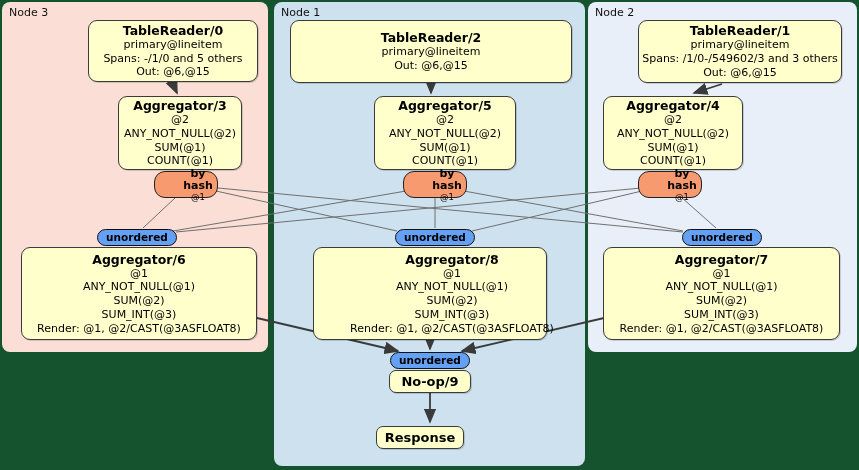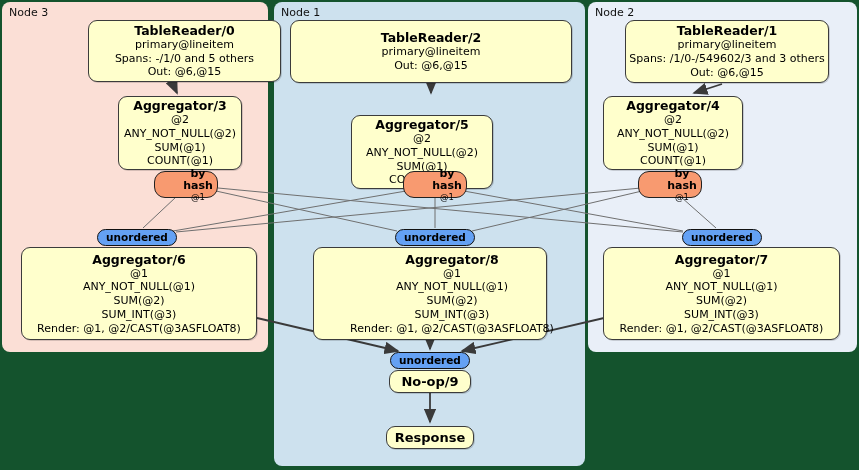--- a/index.html
+++ b/index.html
@@ -31,21 +31,21 @@
     padding-left:24px;
   }
   .hash .hl{font-weight:bold; font-size:11px; line-height:12px; color:#000;}
   .hash .hs{font-size:8.5px; line-height:10px; color:#000;}
   .pill{
     position:absolute; z-index:3; background:var(--unordered-bg);
     border:1.2px solid #111; border-radius:10px;
     font-weight:bold; font-size:10.5px; line-height:15px; color:#000;
     text-align:center;
   }
-  .endbox{justify-content:center;}
+  .endbox{justify-content:center;border-radius:7px;}
   .endbox .title{font-size:13px;}
 </style>
 </head>
 <body>
 
 <div id="stage">
 
   <div class="region" style="left:2px; top:2px; width:266px; height:350px; background:var(--node3-bg);">
     <span class="region-label">Node 3</span>
   </div>
@@ -77,46 +77,46 @@
       <line x1="173" y1="84" x2="177" y2="93"></line>
       <line x1="431" y1="84" x2="431" y2="93"></line>
       <line x1="722" y1="84" x2="694" y2="93"></line>
       <line x1="257" y1="318" x2="398" y2="351"></line>
       <line x1="430" y1="341" x2="430" y2="349"></line>
       <line x1="604" y1="318" x2="462" y2="351"></line>
       <line x1="430" y1="393" x2="430" y2="422"></line>
     </g>
   </svg>
 
-  <div class="pbox" style="left:88px; top:20px; width:193px; height:62px;">
+  <div class="pbox" style="left:88px; top:20px; width:170px; height:62px;">
     <div class="title">TableReader/0</div>
     <div class="line">primary@lineitem</div>
     <div class="line">Spans: -/1/0 and 5 others</div>
     <div class="line">Out: @6,@15</div>
   </div>
   <div class="pbox" style="left:290px; top:20px; width:282px; height:63px;">
     <div class="title">TableReader/2</div>
     <div class="line">primary@lineitem</div>
     <div class="line">Out: @6,@15</div>
   </div>
-  <div class="pbox" style="left:625px; top:20px; width:204px; height:63px;justify-content:center;">
+  <div class="pbox" style="left:638px; top:20px; width:204px; height:63px;justify-content:center;">
     <div class="title">TableReader/1</div>
     <div class="line">primary@lineitem</div>
     <div class="line">Spans: /1/0-/549602/3 and 3 others</div>
     <div class="line">Out: @6,@15</div>
   </div>
 
   <div class="pbox" style="left:118px; top:96px; width:124px; height:74px;">
     <div class="title">Aggregator/3</div>
     <div class="line">@2</div>
     <div class="line">ANY_NOT_NULL(@2)</div>
     <div class="line">SUM(@1)</div>
     <div class="line">COUNT(@1)</div>
   </div>
-  <div class="pbox" style="left:351px; top:96px; width:142px; height:74px;margin-top:19px;">
+  <div class="pbox" style="left:374px; top:96px; width:142px; height:74px;">
     <div class="title">Aggregator/5</div>
     <div class="line">@2</div>
     <div class="line">ANY_NOT_NULL(@2)</div>
     <div class="line">SUM(@1)</div>
     <div class="line">COUNT(@1)</div>
   </div>
   <div class="pbox" style="left:603px; top:96px; width:140px; height:74px;">
     <div class="title">Aggregator/4</div>
     <div class="line">@2</div>
     <div class="line">ANY_NOT_NULL(@2)</div>
@@ -171,17 +171,17 @@
     <div class="line">SUM_INT(@3)</div>
     <div class="line">Render: @1, @2/CAST(@3ASFLOAT8)</div>
   </div>
 
   <div class="pill" style="left:390px; top:352px; width:80px; height:17px;">
     <span>unordered</span>
   </div>
   <div class="pbox endbox" style="left:389px; top:370px; width:82px; height:23px;">
     <div class="title">No-op/9</div>
   </div>
-  <div class="pbox endbox" style="left:386px; top:426px; width:88px; height:23px;">
+  <div class="pbox endbox" style="left:376px; top:426px; width:88px; height:23px;">
     <div class="title">Response</div>
   </div>
 
 </div>
 
 </body></html>

